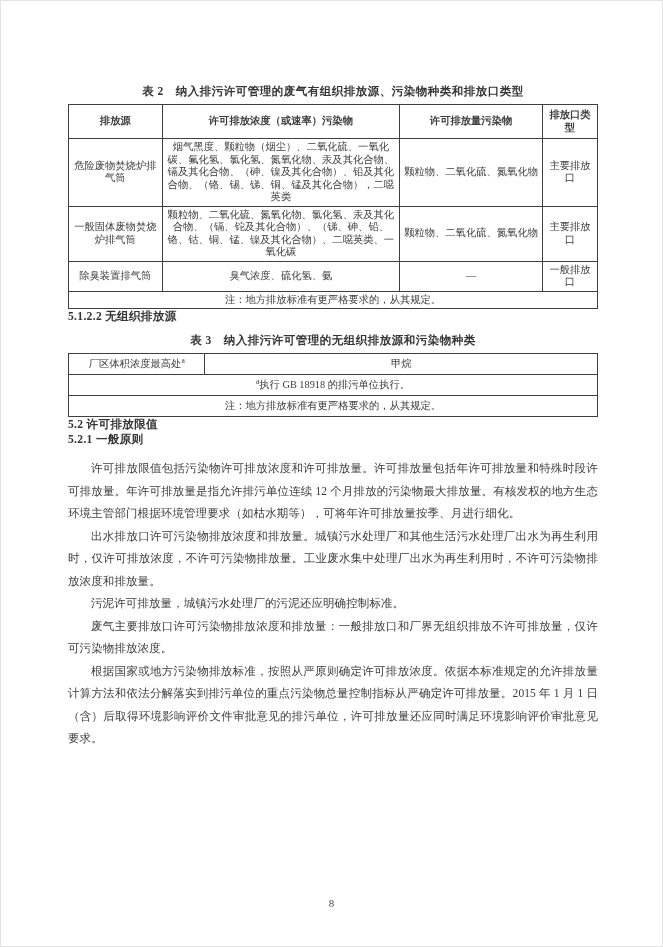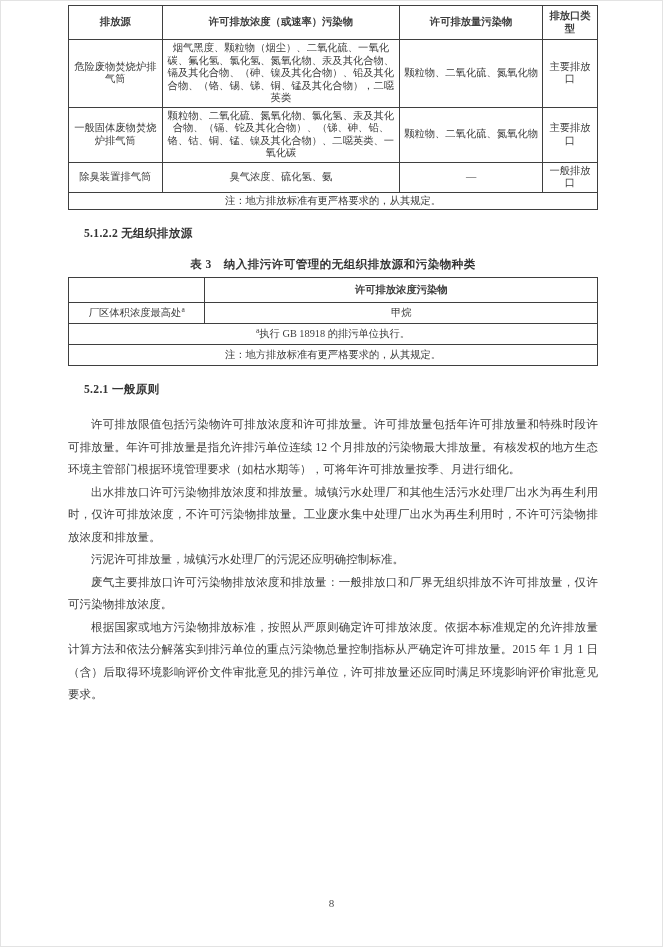--- a/index.html
+++ b/index.html
@@ -56,21 +56,21 @@
   tr.tall-1 td { height: 52px; }
   tr.tall-2 td { height: 44px; }
   tr.short td { height: 14px; }
   table.table3 th, table.table3 td { height: 16px; }
   sup.fn {
     font-size: 7.5px;
     vertical-align: super;
     line-height: 0;
   }
   h2.sec, h3.sec {
-    margin: 16px;
+    margin: 0;
     font-size: 11.6px;
     font-weight: bold;
     color: #353535;
     letter-spacing: 0.3px;
   }
   .sec-5122 { margin-top: 17px; }
   .sec-52   { margin-top: 30px; }
   .sec-521  { margin-top: 17px; font-family: Liberation Serif, serif; }
   p.body-p {
     margin: 0;
@@ -93,20 +93,21 @@
     font-size: 11px;
     color: #4a4a4a;
   }
 </style>
 </head>
 <body>
 
 <div class="page">
   <div class="content">
 
+    <div class="t-title">表 2　纳入排污许可管理的废气有组织排放源、污染物种类和排放口类型</div>
     <table class="doc-table table2">
       <colgroup>
         <col style="width:17.7%">
         <col style="width:44.9%">
         <col style="width:27.0%">
         <col style="width:10.4%">
       </colgroup>
       <thead>
         <tr>
           <th>排放源</th>
@@ -143,36 +144,33 @@
     <h3 class="sec sec-5122">5.1.2.2 无组织排放源</h3>
 
     <div class="t-title second">表 3　纳入排污许可管理的无组织排放源和污染物种类</div>
     <table class="doc-table table3">
       <colgroup>
         <col style="width:25.8%">
         <col style="width:74.2%">
       </colgroup>
       <tbody>
         <tr>
-          <td></td>
-          <th>许可排放浓度污染物</th>
-        </tr>
-        <tr>
           <td><span>厂区体积浓度最高处</span><sup class="fn">a</sup></td>
           <td>甲烷</td>
         </tr>
         <tr>
           <td class="note-cell" colspan="2"><sup class="fn">a</sup><span>执行 GB 18918 的排污单位执行。</span></td>
         </tr>
         <tr>
           <td class="note-cell" colspan="2">注：地方排放标准有更严格要求的，从其规定。</td>
         </tr>
       </tbody>
     </table>
 
+    <h2 class="sec sec-52">5.2 许可排放限值</h2>
     <h3 class="sec sec-521">5.2.1 一般原则</h3>
 
     <div class="paras">
       <p class="body-p">许可排放限值包括污染物许可排放浓度和许可排放量。许可排放量包括年许可排放量和特殊时段许可排放量。年许可排放量是指允许排污单位连续 12 个月排放的污染物最大排放量。有核发权的地方生态环境主管部门根据环境管理要求（如枯水期等），可将年许可排放量按季、月进行细化。</p>
       <p class="body-p">出水排放口许可污染物排放浓度和排放量。城镇污水处理厂和其他生活污水处理厂出水为再生利用时，仅许可排放浓度，不许可污染物排放量。工业废水集中处理厂出水为再生利用时，不许可污染物排放浓度和排放量。</p>
       <p class="body-p">污泥许可排放量，城镇污水处理厂的污泥还应明确控制标准。</p>
       <p class="body-p">废气主要排放口许可污染物排放浓度和排放量：一般排放口和厂界无组织排放不许可排放量，仅许可污染物排放浓度。</p>
       <p class="body-p">根据国家或地方污染物排放标准，按照从严原则确定许可排放浓度。依据本标准规定的允许排放量计算方法和依法分解落实到排污单位的重点污染物总量控制指标从严确定许可排放量。2015 年 1 月 1 日（含）后取得环境影响评价文件审批意见的排污单位，许可排放量还应同时满足环境影响评价审批意见要求。</p>
     </div>
   </div>

